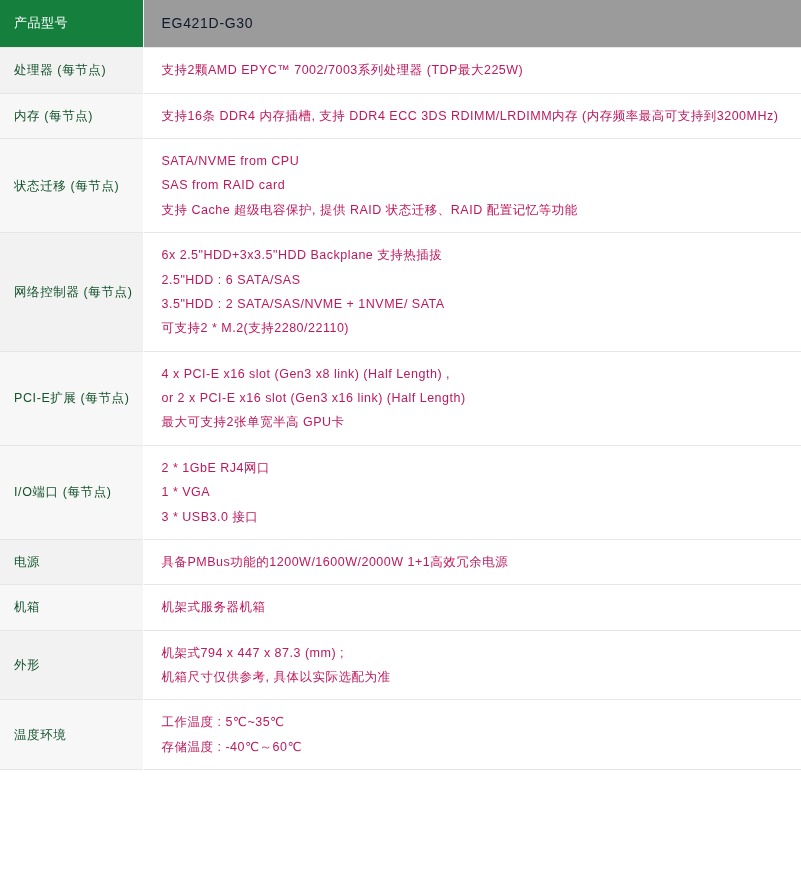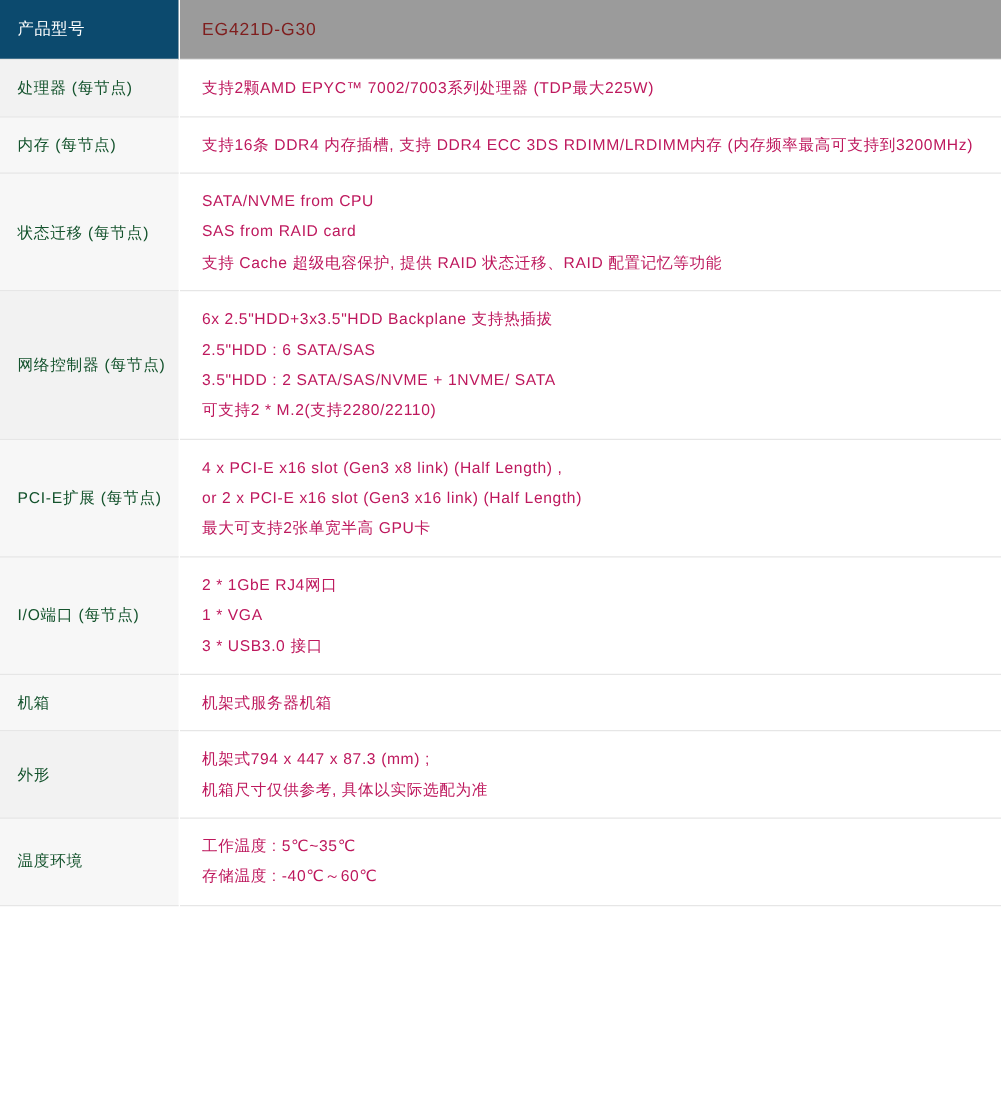--- a/index.html
+++ b/index.html
@@ -24,29 +24,29 @@
 
   tr.spec-row {
     border-bottom: 1px solid #e6e6e6;
   }
   tr.header-row td {
     background: #9b9b9b;
     color: #ffffff;
     border-bottom: none;
   }
   tr.header-row td.spec-label {
-    background: #0c4a6e;
+    background: #15803d;
     color: #ffffff;
     font-size: 13px;
     font-weight: normal;
     letter-spacing: 0.5px;
   }
   tr.header-row td.spec-value {
     background: #9b9b9b;
-    color: #7f1d1d;
+    color: #0f172a;
     font-size: 14px;
     letter-spacing: 0.7px;
   }
 
   td.spec-label {
     background: #f2f2f2;
     color: #14532d;
     font-size: 12.5px;
     letter-spacing: 0.6px;
     padding: 10px 0 10px 14px;
@@ -122,20 +122,26 @@
         </td>
       </tr>
       <tr class="spec-row alt">
         <td class="spec-label">I/O端口 (每节点)</td>
         <td class="spec-value">
           <span class="line">2 * 1GbE RJ4网口</span>
           <span class="line">1 * VGA</span>
           <span class="line">3 * USB3.0 接口</span>
         </td>
       </tr>
+      <tr class="spec-row">
+        <td class="spec-label">电源</td>
+        <td class="spec-value">
+          <span class="line">具备PMBus功能的1200W/1600W/2000W 1+1高效冗余电源</span>
+        </td>
+      </tr>
       <tr class="spec-row alt">
         <td class="spec-label">机箱</td>
         <td class="spec-value">
           <span class="line">机架式服务器机箱</span>
         </td>
       </tr>
       <tr class="spec-row">
         <td class="spec-label">外形</td>
         <td class="spec-value">
           <span class="line">机架式794 x 447 x 87.3 (mm) ;</span>

